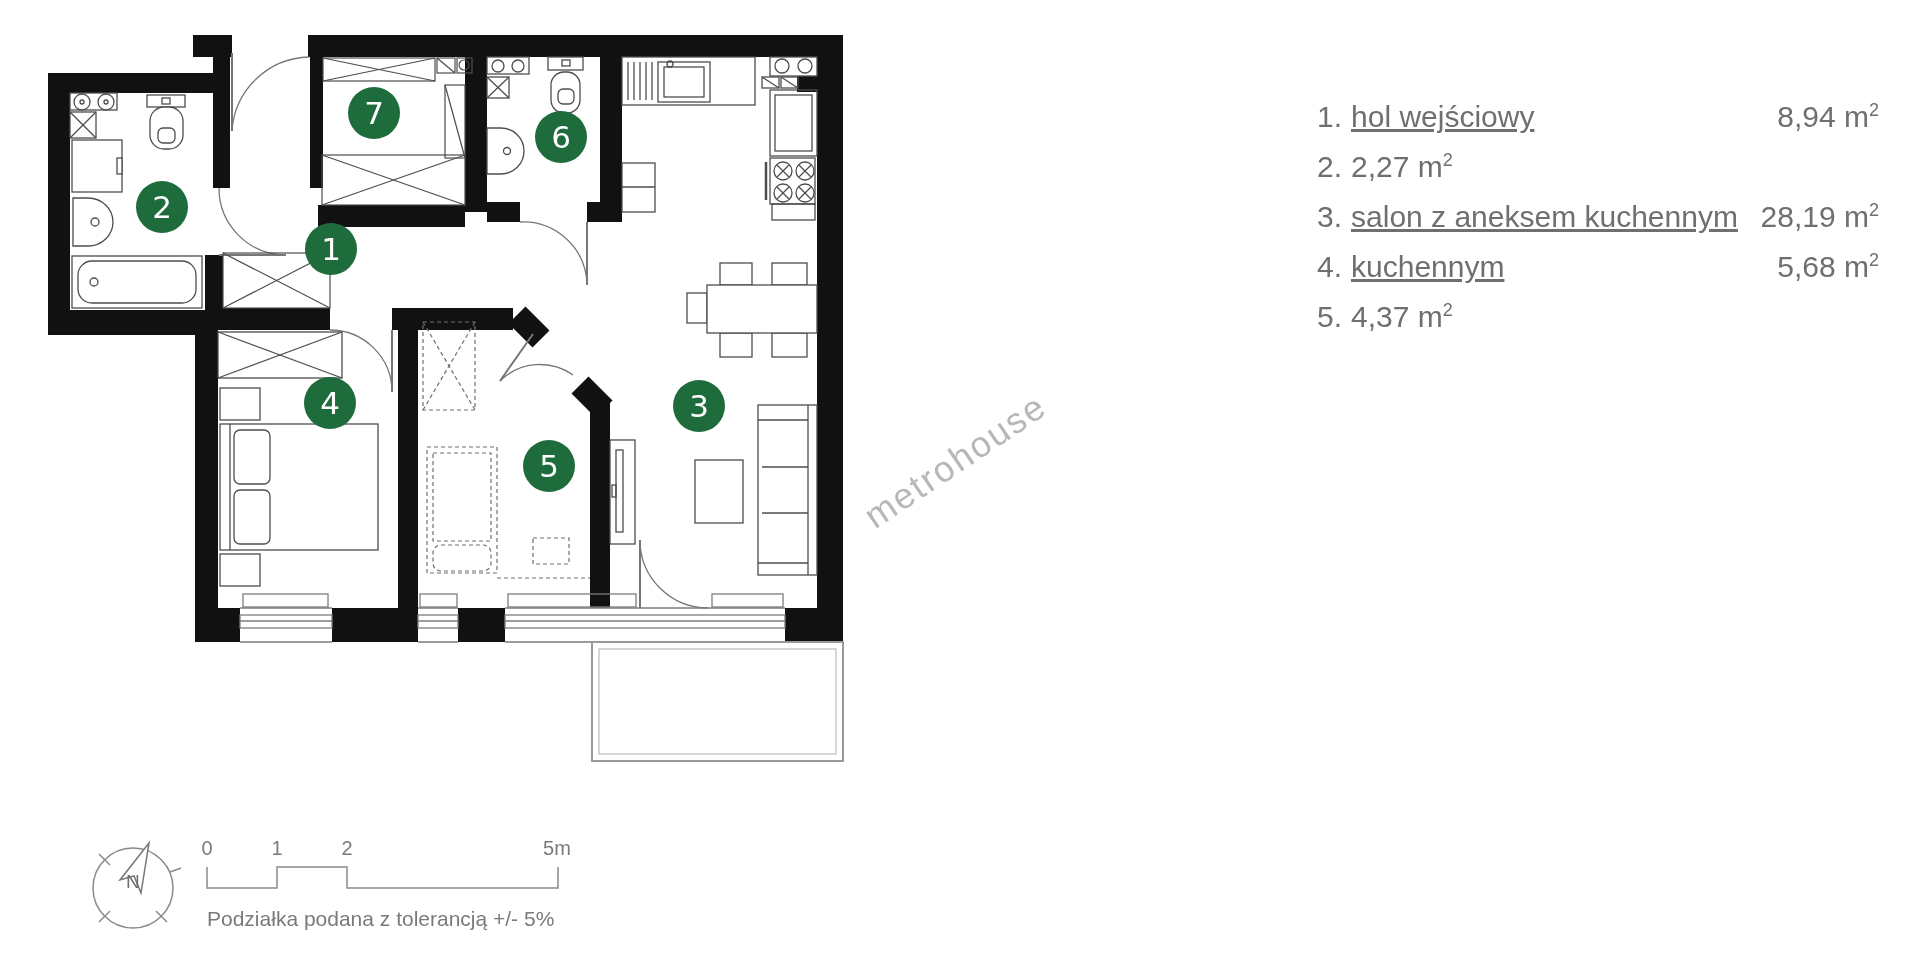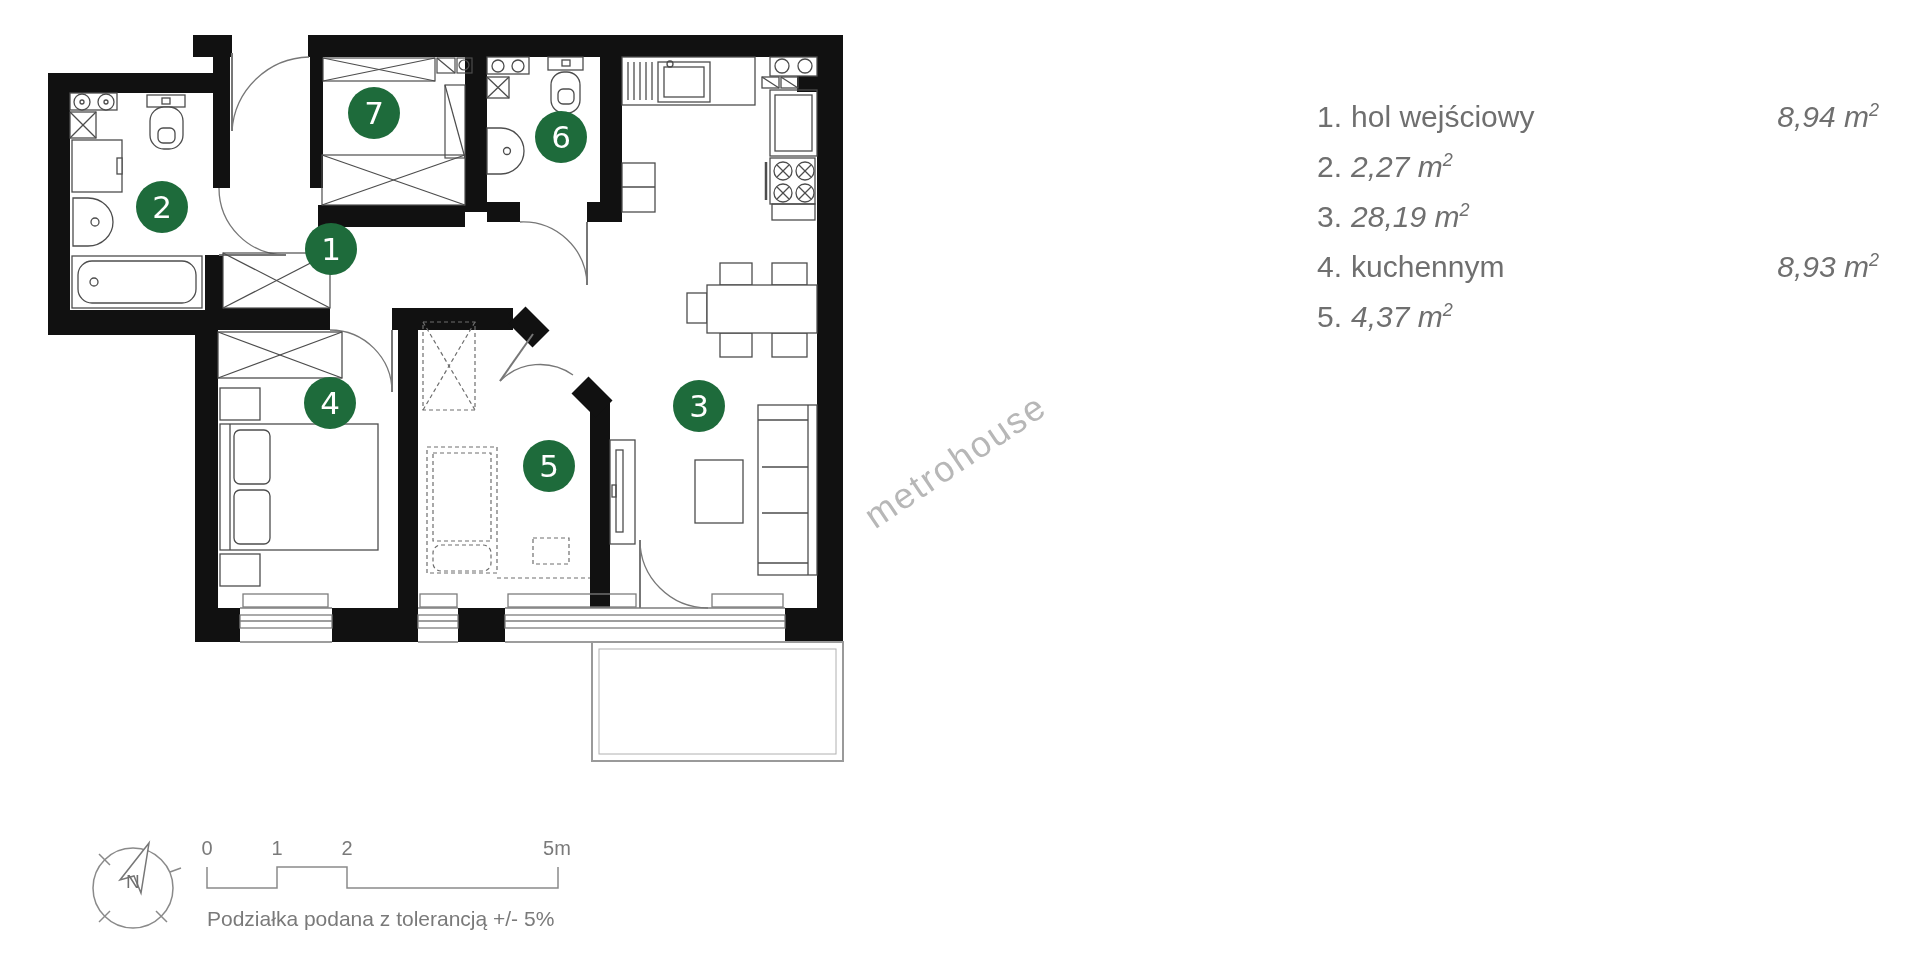--- a/index.html
+++ b/index.html
@@ -11,22 +11,22 @@
   
   .marker{position:absolute;width:52px;height:52px;border-radius:50%;
           background:#1e6b3b;color:#fff;font-size:31px;line-height:52px;
           text-align:center;font-family:"DejaVu Sans", sans-serif;}
 
   
   .legend{position:absolute;left:1317px;top:85px;width:562px;
           color:#6f6f6f;font-size:30px;}
   .legend-row{display:flex;align-items:baseline;height:50px;line-height:50px;}
   .legend-num{margin-right:9px;}
-  .legend-name{flex:1;white-space:nowrap;}
-  .legend-val{white-space:nowrap;text-align:right;font-style:italic;}
+  .legend-name{flex:1;white-space:nowrap;text-decoration:underline;}
+  .legend-val{white-space:nowrap;text-align:right;}
   .legend-val sup{font-size:18px;vertical-align:11px;}
 
   
   .watermark{position:absolute;left:836px;top:440px;width:240px;height:44px;
              transform:rotate(-34deg);color:#b7b7b7;font-size:36px;
              letter-spacing:2px;text-align:center;}
 
   
 </style>
 </head>
@@ -322,26 +322,27 @@
       <span class="legend-num">1.</span>
       <span class="legend-name">hol wejściowy</span>
       <span class="legend-val"><span>8,94</span>&nbsp;<span>m</span><sup>2</sup></span>
     </div>
     <div class="legend-row">
       <span class="legend-num">2.</span>
       <span class="legend-val"><span>2,27</span>&nbsp;<span>m</span><sup>2</sup></span>
     </div>
     <div class="legend-row">
       <span class="legend-num">3.</span>
+      <span class="legend-name">salon z aneksem kuchennym</span>
       <span class="legend-val"><span>28,19</span>&nbsp;<span>m</span><sup>2</sup></span>
     </div>
     <div class="legend-row">
       <span class="legend-num">4.</span>
       <span class="legend-name">kuchennym</span>
-      <span class="legend-val"><span>8,93</span>&nbsp;<span>m</span><sup>2</sup></span>
+      <span class="legend-val"><span>5,68</span>&nbsp;<span>m</span><sup>2</sup></span>
     </div>
     <div class="legend-row">
       <span class="legend-num">5.</span>
       <span class="legend-val"><span>4,37</span>&nbsp;<span>m</span><sup>2</sup></span>
     </div>
   </div>
 
   <div class="watermark">metrohouse</div>
 
 </div>

